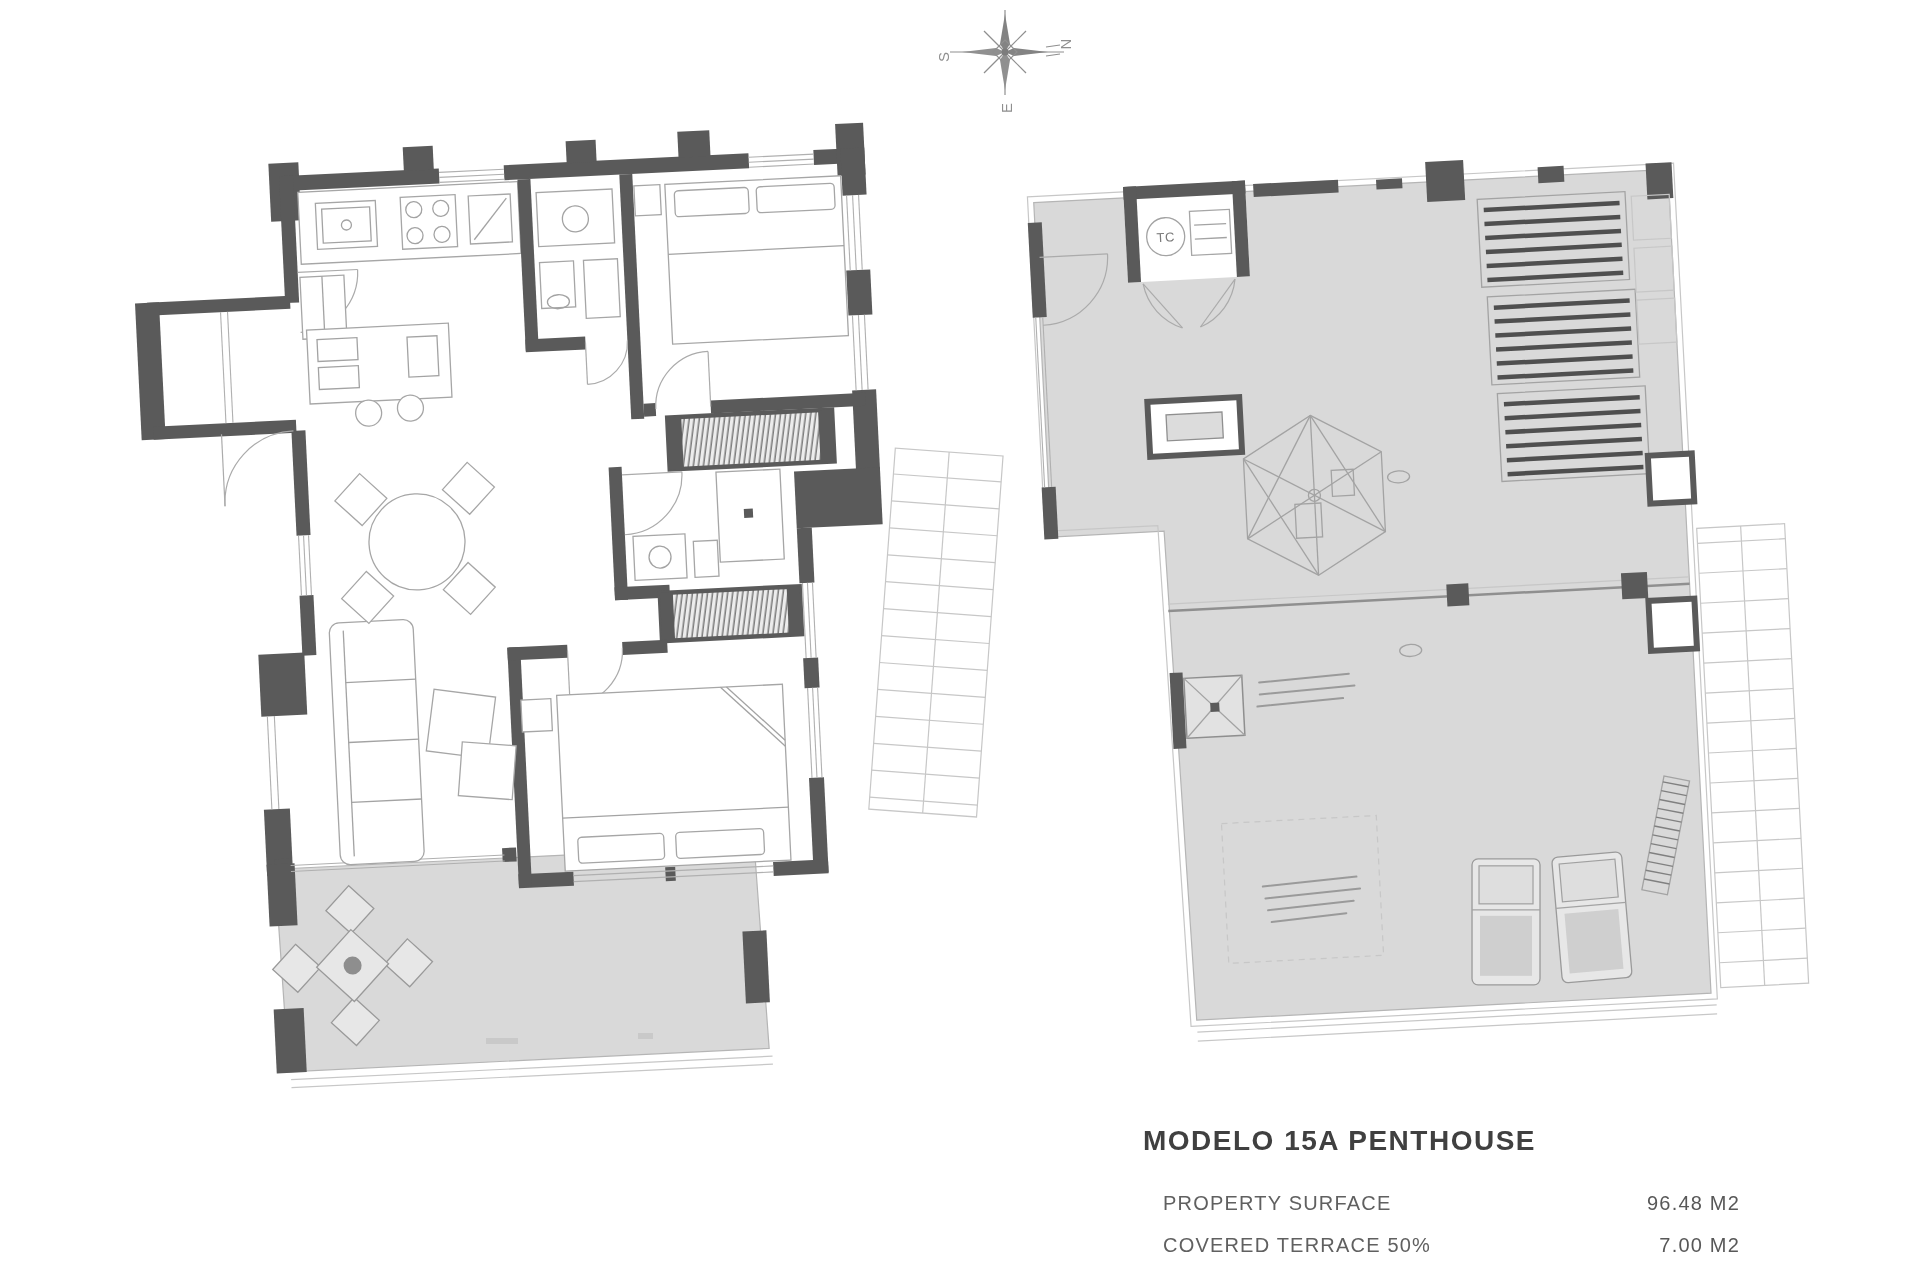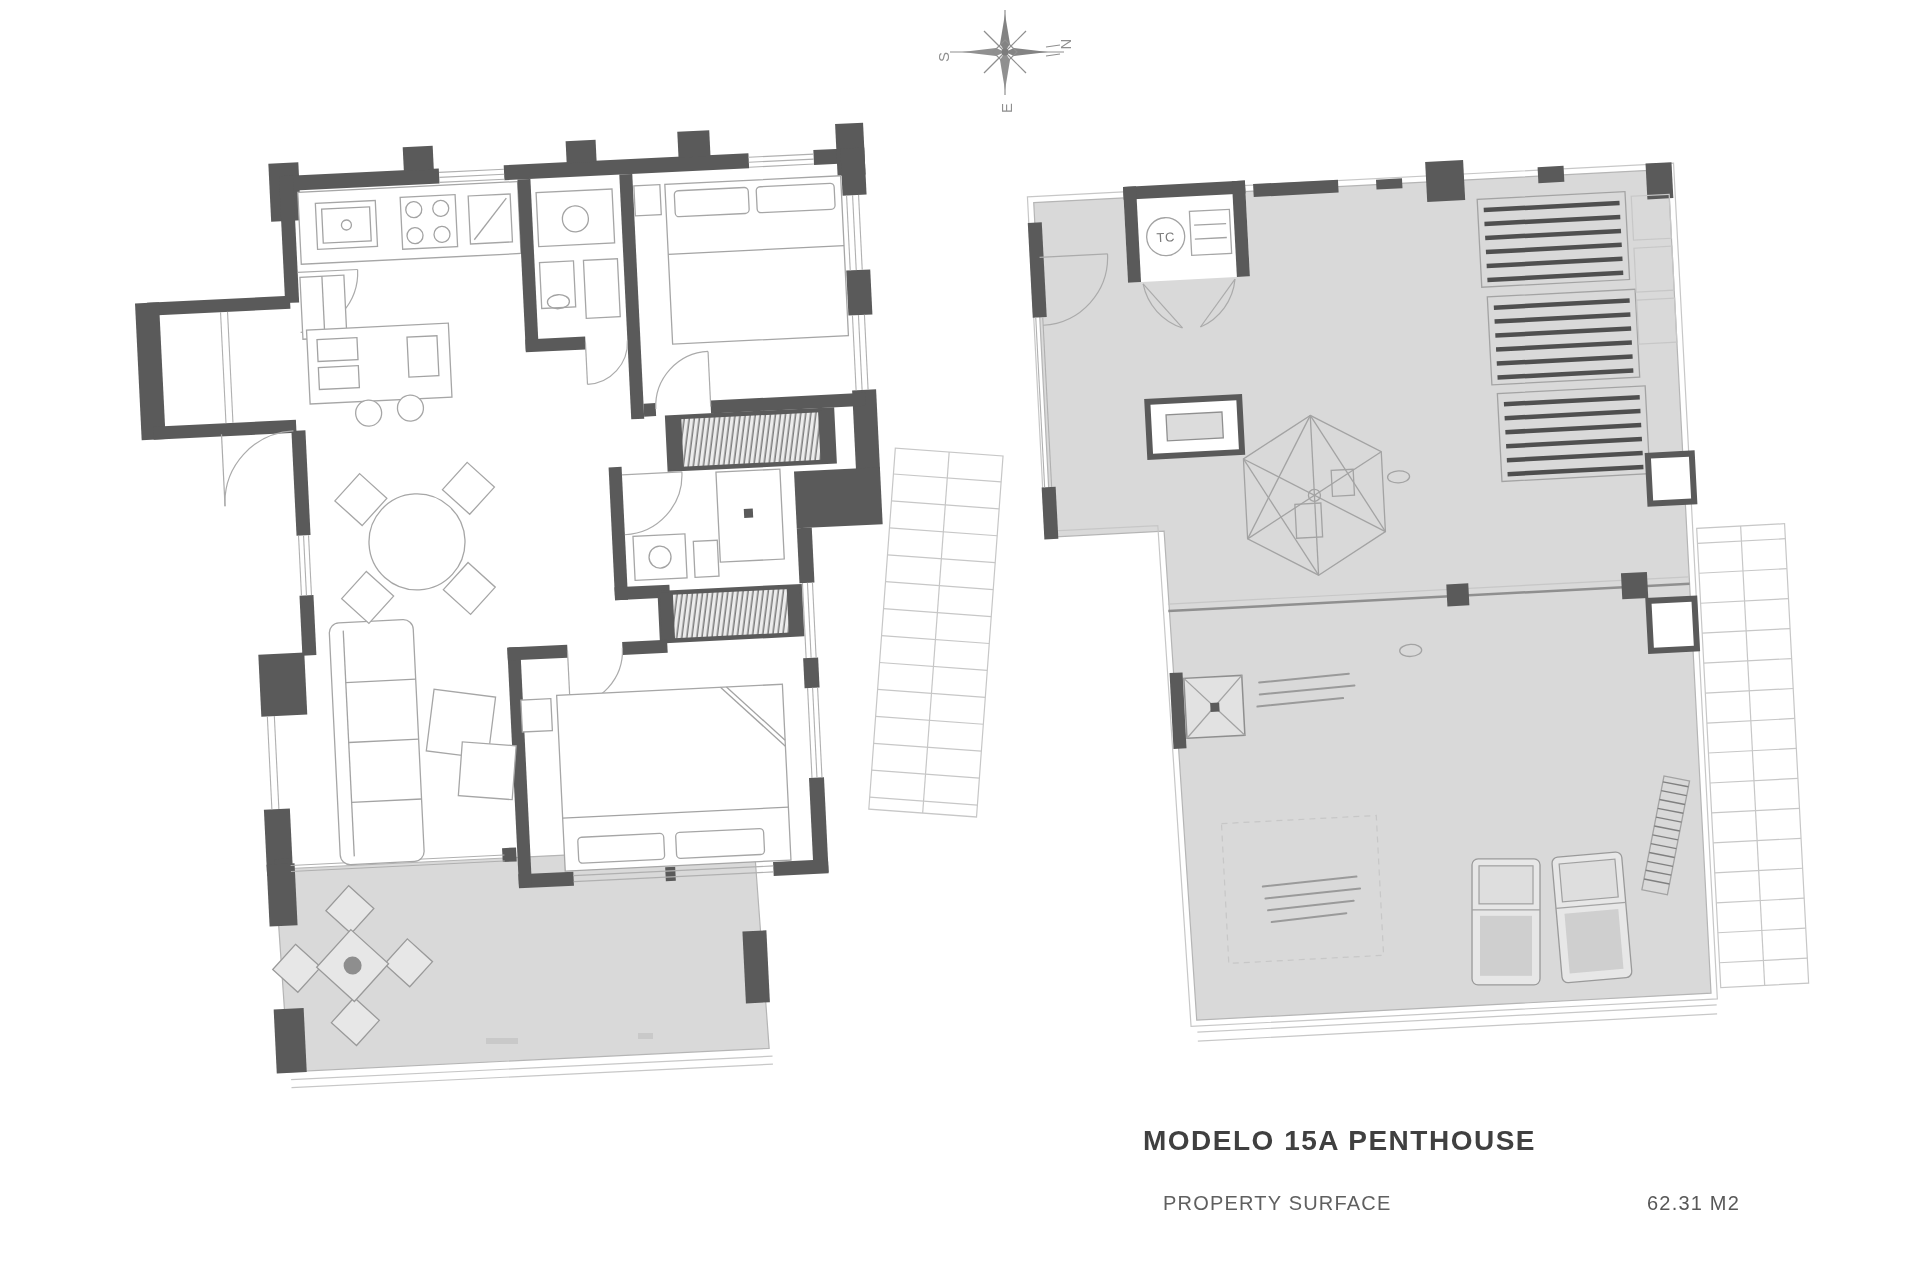--- a/index.html
+++ b/index.html
@@ -468,17 +468,21 @@
       <line class="faint" x1="1175" y1="1022" x2="1695" y2="1022"></line>
       <line class="faint" x1="1175" y1="1031" x2="1695" y2="1031"></line>
     </g>
   </g>
 </svg>
 
   <div class="title-block">
     <div class="tb-title">MODELO 15A PENTHOUSE</div>
     <div class="tb-row r1">
       <span class="tb-label">PROPERTY SURFACE</span>
-      <span class="tb-val">62.31 M2</span>
+      <span class="tb-val">96.48 M2</span>
+    </div>
+    <div class="tb-row r2">
+      <span class="tb-label">COVERED TERRACE 50%</span>
+      <span class="tb-val">7.00 M2</span>
     </div>
   </div>
 
 </div>
 
 </body></html>

